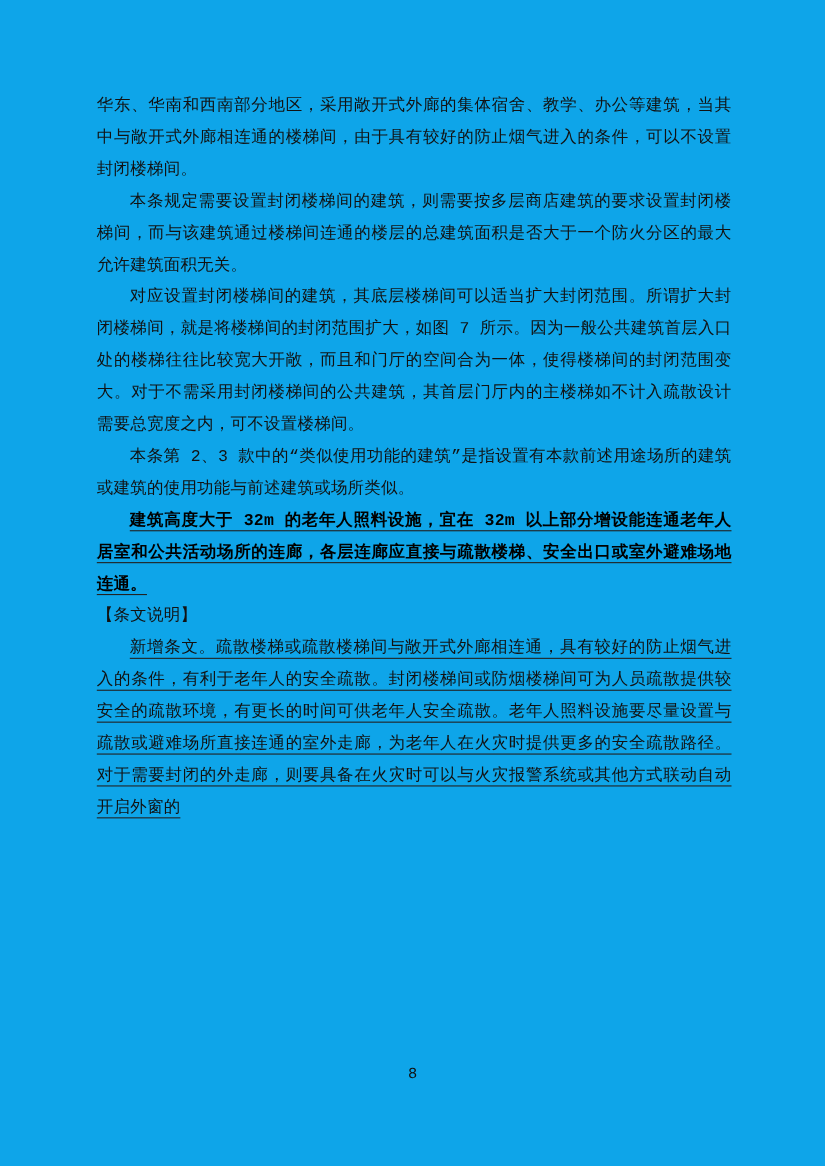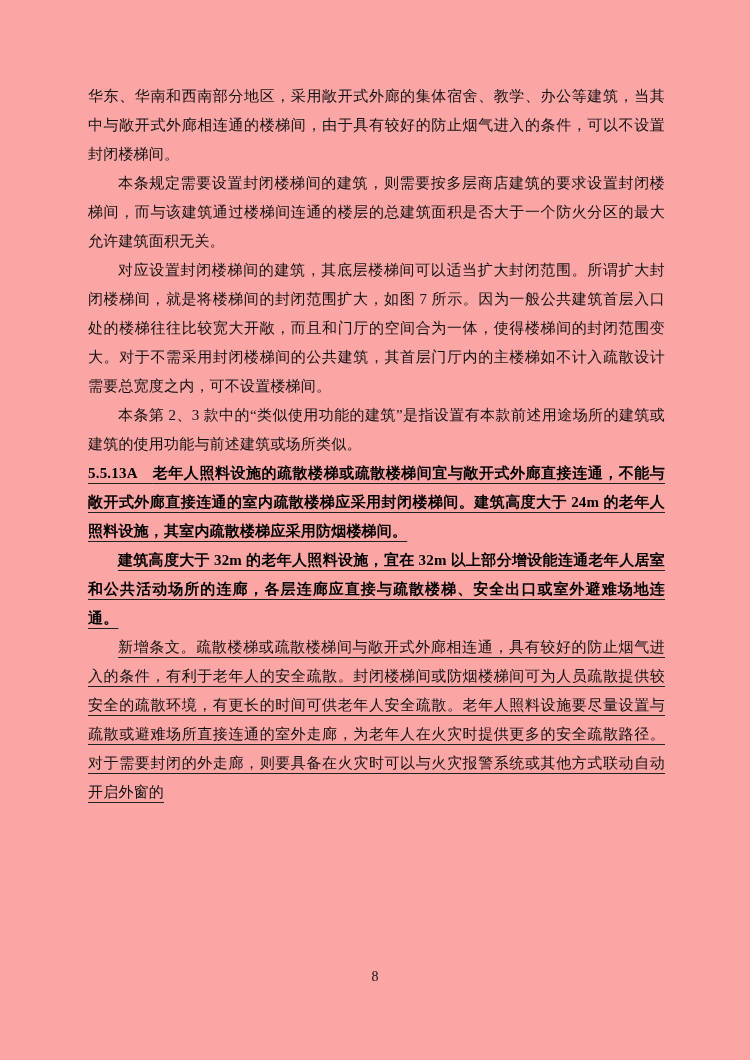--- a/index.html
+++ b/index.html
@@ -4,23 +4,23 @@
 <style>
   html, body {
     margin: 0;
     padding: 0;
     background: #ffffff;
   }
   .page {
     position: relative;
     width: 750px;
     height: 1060px;
-    background: #fca5a5;
+    background: #0ea5e9;
     overflow: hidden;
-    font-family: Liberation Serif, serif;
+    font-family: Liberation Mono, monospace;
     color: #121212;
   }
   .content {
     position: absolute;
     left: 88px;
     top: 82px;
     width: 577px;
   }
   .para {
     margin: 0;
@@ -65,23 +65,23 @@
 
     <p class="para">华东、华南和西南部分地区，采用敞开式外廊的集体宿舍、教学、办公等建筑，当其中与敞开式外廊相连通的楼梯间，由于具有较好的防止烟气进入的条件，可以不设置封闭楼梯间。</p>
 
     <p class="para indent">本条规定需要设置封闭楼梯间的建筑，则需要按多层商店建筑的要求设置封闭楼梯间，而与该建筑通过楼梯间连通的楼层的总建筑面积是否大于一个防火分区的最大允许建筑面积无关。</p>
 
     <p class="para indent">对应设置封闭楼梯间的建筑，其底层楼梯间可以适当扩大封闭范围。所谓扩大封闭楼梯间，就是将楼梯间的封闭范围扩大，如图 7 所示。因为一般公共建筑首层入口处的楼梯往往比较宽大开敞，而且和门厅的空间合为一体，使得楼梯间的封闭范围变大。对于不需采用封闭楼梯间的公共建筑，其首层门厅内的主楼梯如不计入疏散设计需要总宽度之内，可不设置楼梯间。</p>
 
 
     <p class="para indent">本条第 2、3 款中的“类似使用功能的建筑”是指设置有本款前述用途场所的建筑或建筑的使用功能与前述建筑或场所类似。</p>
 
-    <p class="para bold u"><span class="clause-number">5.5.13A</span>　<span>老年人照料设施的疏散楼梯或疏散楼梯间宜与敞开式外廊直接连通，不能与敞开式外廊直接连通的室内疏散楼梯应采用封闭楼梯间。建筑高度大于 24m 的老年人照料设施，其室内疏散楼梯应采用防烟楼梯间。</span></p>
 
     <p class="para indent bold u">建筑高度大于 32m 的老年人照料设施，宜在 32m 以上部分增设能连通老年人居室和公共活动场所的连廊，各层连廊应直接与疏散楼梯、安全出口或室外避难场地连通。</p>
 
+    <p class="para">【条文说明】</p>
 
     <p class="para indent u">新增条文。疏散楼梯或疏散楼梯间与敞开式外廊相连通，具有较好的防止烟气进入的条件，有利于老年人的安全疏散。封闭楼梯间或防烟楼梯间可为人员疏散提供较安全的疏散环境，有更长的时间可供老年人安全疏散。老年人照料设施要尽量设置与疏散或避难场所直接连通的室外走廊，为老年人在火灾时提供更多的安全疏散路径。对于需要封闭的外走廊，则要具备在火灾时可以与火灾报警系统或其他方式联动自动开启外窗的</p>
 
   </div>
 
   <div class="footer-page-number">8</div>
 </div>
 
 </body></html>

